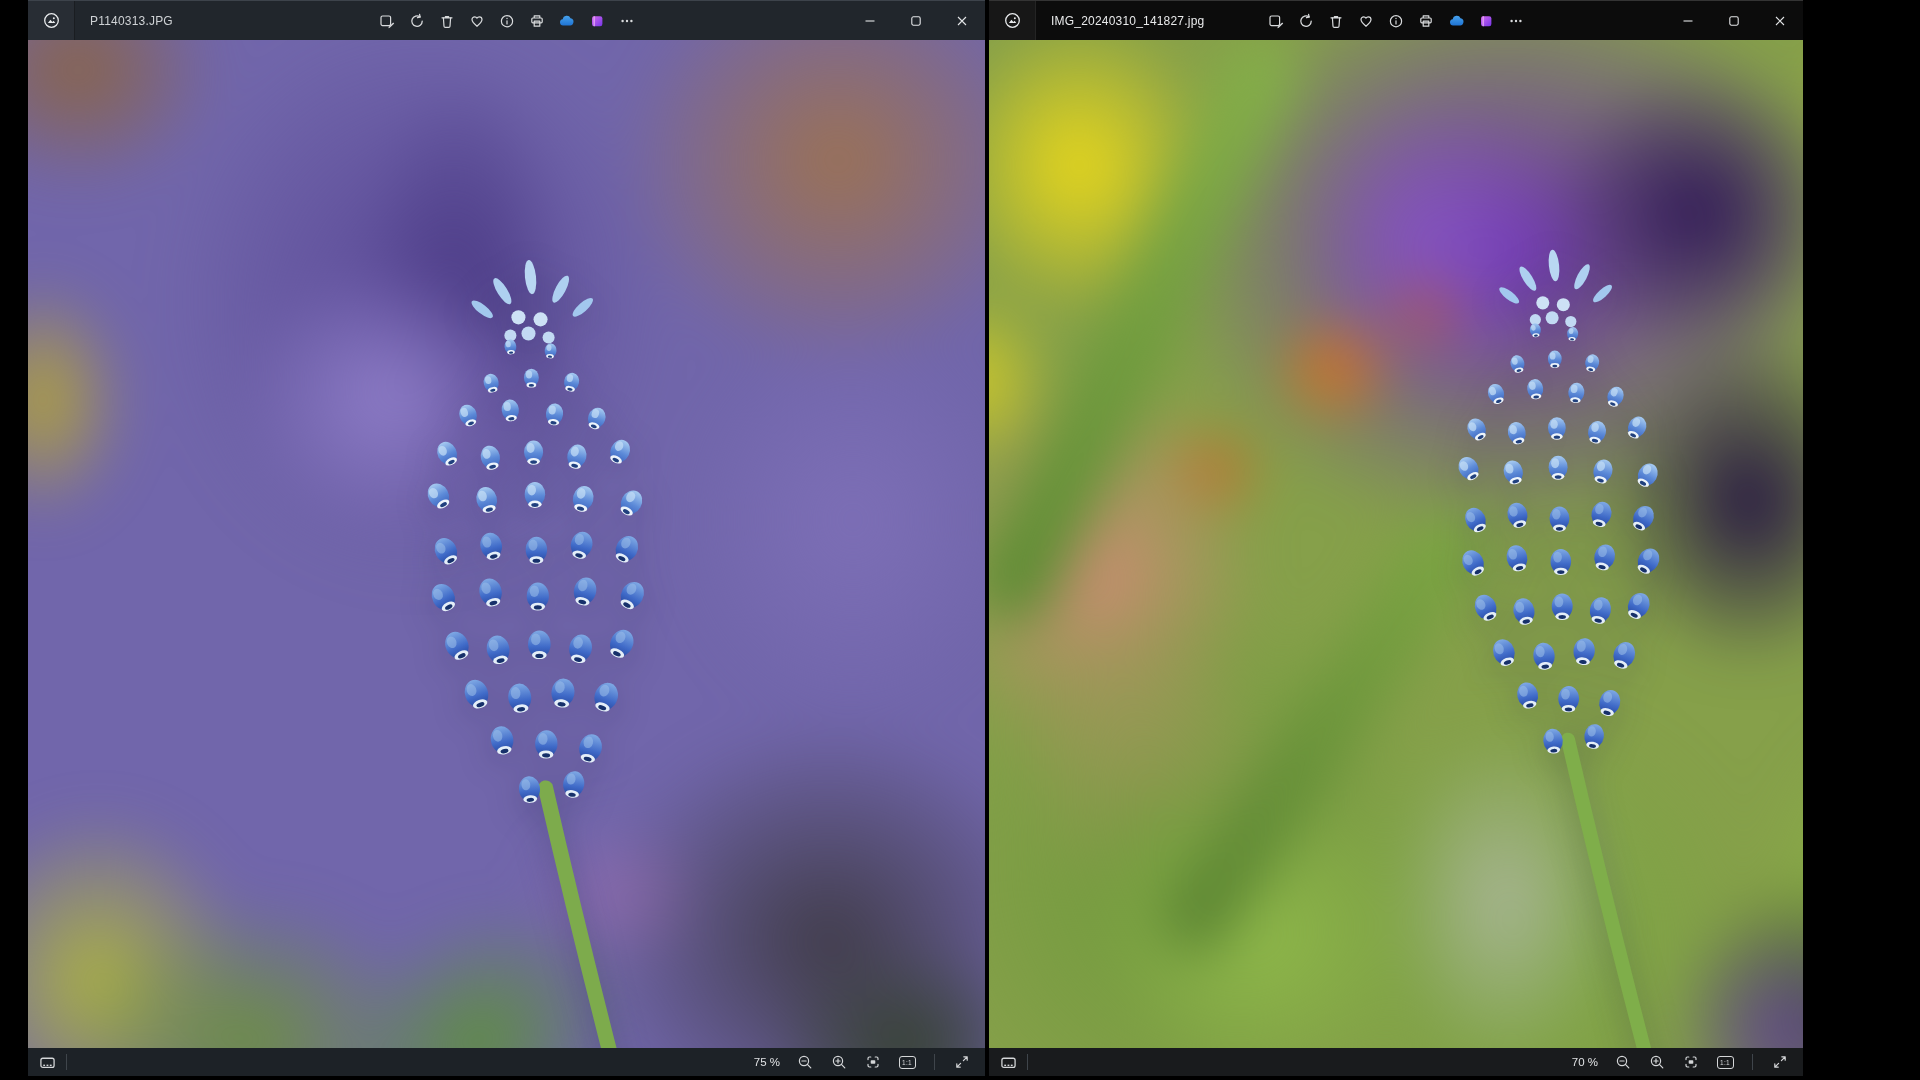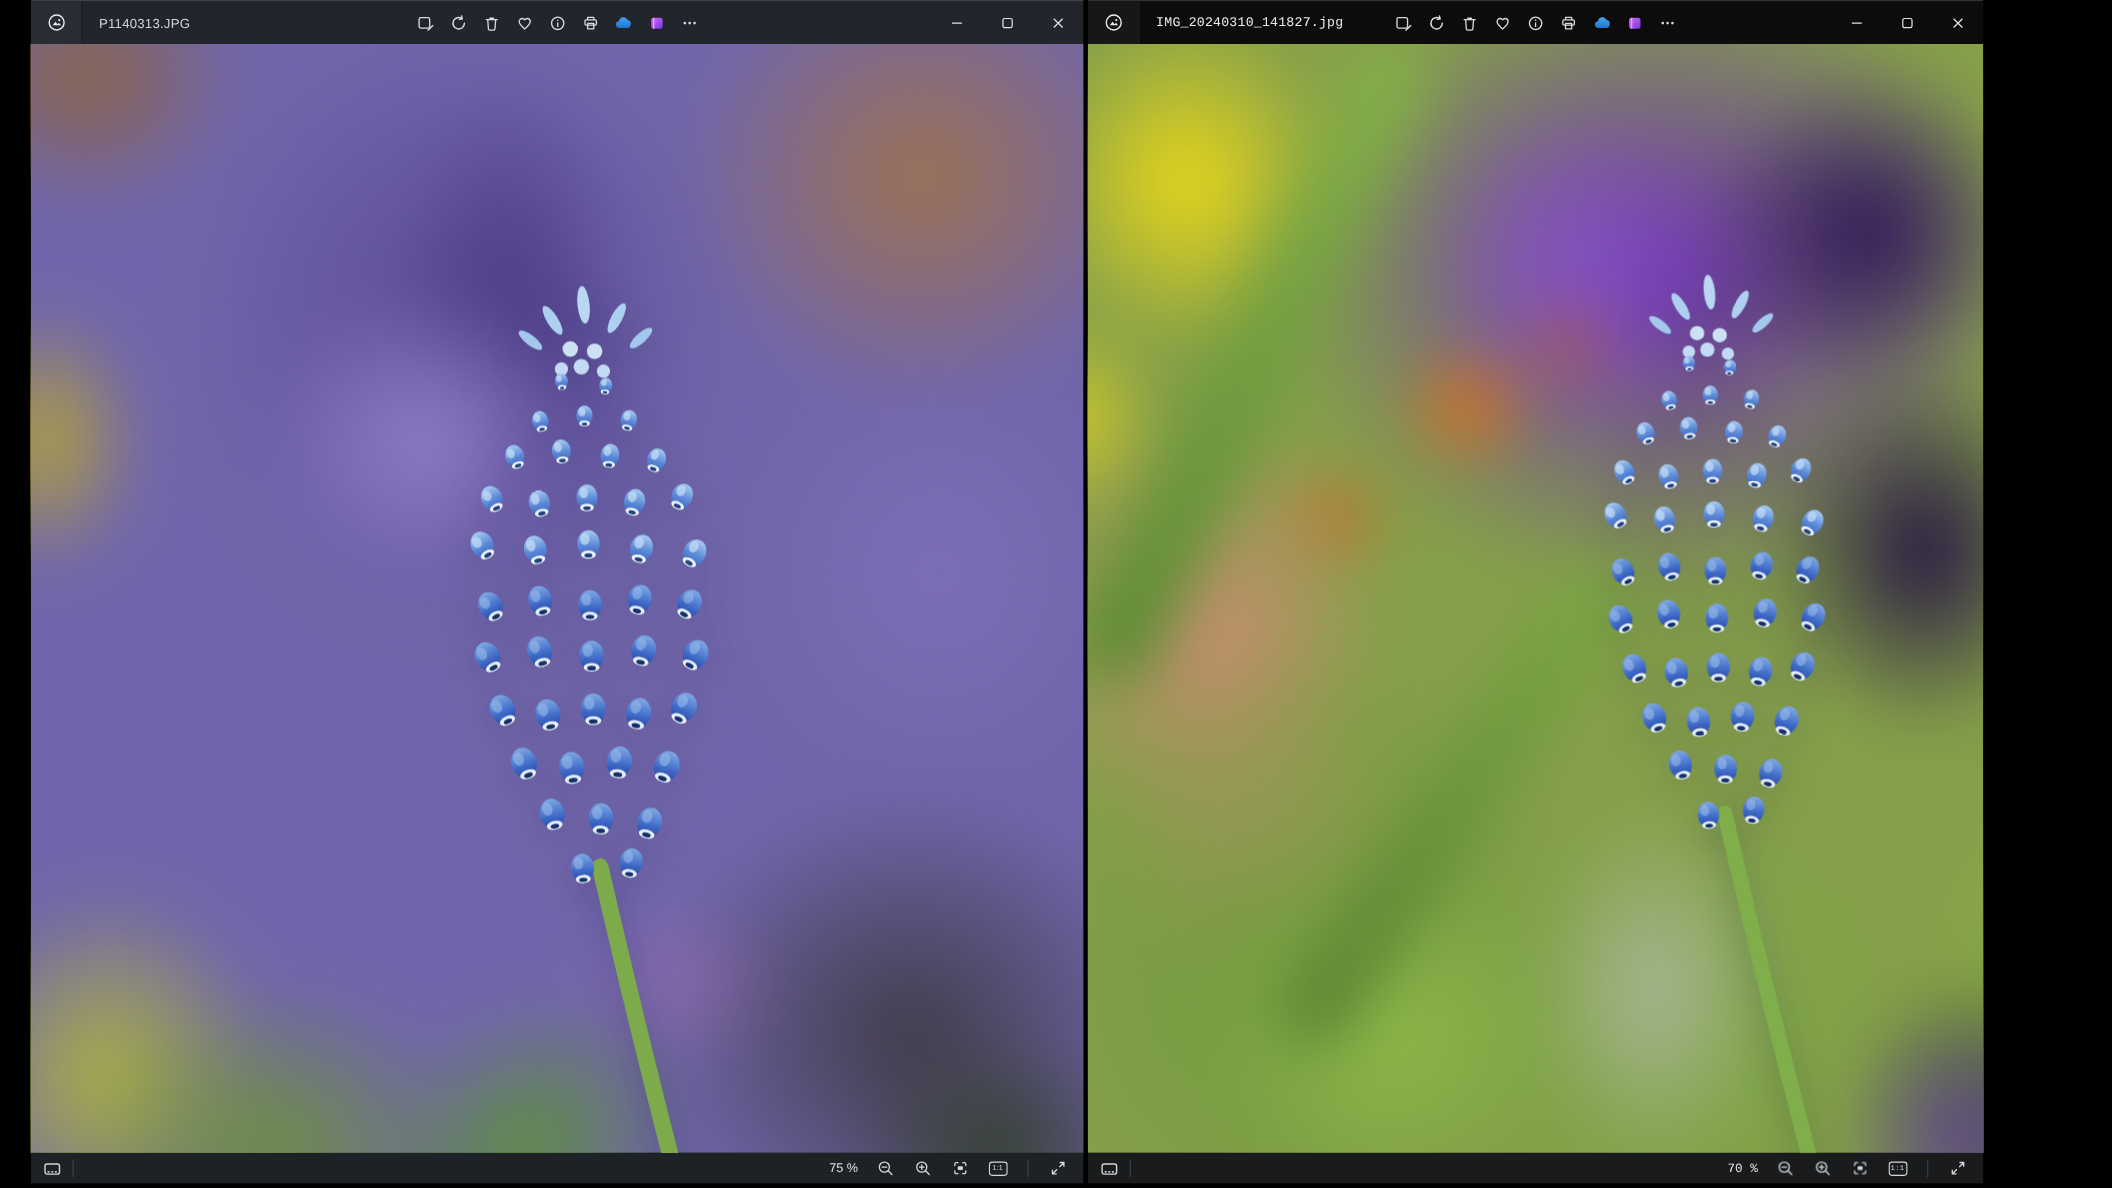--- a/index.html
+++ b/index.html
@@ -3,21 +3,21 @@
 <meta charset="utf-8">
 <style>
   * { margin:0; padding:0; box-sizing:border-box; }
   html,body { width:1920px; height:1080px; overflow:hidden; background:#000;
               font-family:"Liberation Sans", sans-serif; }
   .screen { position:relative; width:1920px; height:1080px; background:#000; display:flex; gap:4px;margin-left:28px; }
 
   
   .window { position:relative; height:1076px; display:flex; flex-direction:column; overflow:hidden; }
   .window.left  { width:957px; }
-  .window.right { width:814px;font-family:Liberation Mono, monospace; }
+  .window.right { width:814px; }
 
   .titlebar { position:relative; height:40px; flex:0 0 40px; display:flex; align-items:center; z-index:5; }
   .window.left  .titlebar { background:#21262c; border-top:1px solid #3d434b; }
   .window.right .titlebar { background:#0c0c0c; border-top:1px solid #343434; }
 
   .app-btn { width:47px; height:100%; display:flex; align-items:center; justify-content:center; cursor:pointer; }
   .window.left  .app-btn { background:#282d34; border-right:1px solid rgba(0,0,0,.35); }
   .window.right .app-btn { background:#171717; border-right:1px solid rgba(255,255,255,.06); }
 
   .title { margin-left:15px; font-size:12px; letter-spacing:.2px; white-space:nowrap; }

